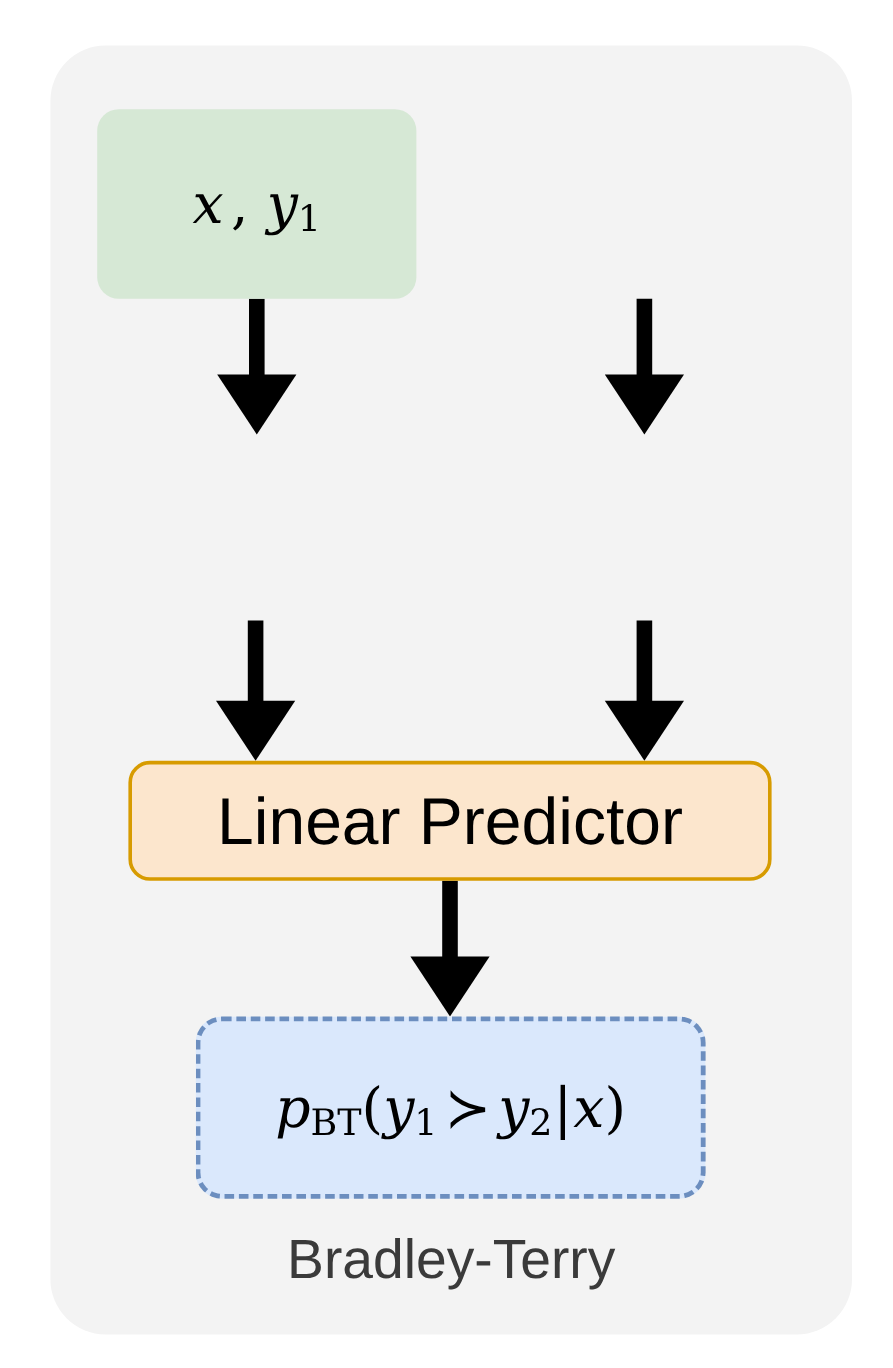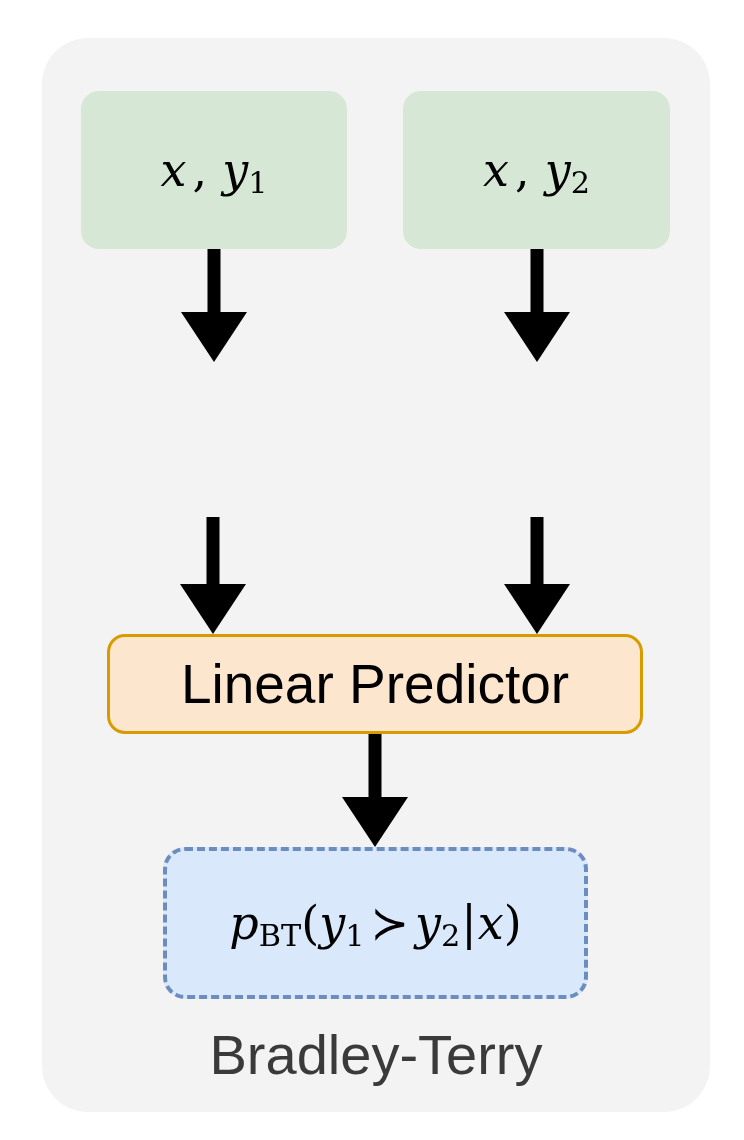--- a/index.html
+++ b/index.html
@@ -128,21 +128,21 @@
   #label-linear { font-size: 55px; }
 
   
   .caption {
     position: absolute;
     left: 42px;
     top: 1022px;
     width: 668px;
     text-align: center;
     font-family: "Liberation Sans", sans-serif;
-    font-size: 56px;
+    font-size: 46px;
     color: #3a3a3a;
   }
 
   
   .arrow {
     position: absolute;
   }
 </style>
 </head>
 <body>
@@ -178,25 +178,20 @@
       <polygon points="375,847 342,797 408,797" fill="#000000"></polygon>
     </g>
   </svg>
 
   <div id="node-input-1" class="node node-input">
     <span class="math math-sm">
       <span class="upr">x</span><span class="op">,</span> <span class="upr">y</span><sub>1</sub>
     </span>
   </div>
 
-  <div id="node-input-2" class="node node-input">
-    <span class="math math-sm">
-      <span class="upr">x</span><span class="op">,</span> <span class="upr">y</span><sub>2</sub>
-    </span>
-  </div>
 
 
   <div id="node-linear" class="node">
     <span id="label-linear" class="node-label">Linear Predictor</span>
   </div>
 
   <div id="node-output" class="node">
     <span class="math math-lg">
       <span class="upr">p</span><sub>BT</sub><span class="paren">(</span><span class="upr">y</span><sub>1</sub><span class="op">≻</span><span class="upr">y</span><sub>2</sub><span class="bar">|</span><span class="upr">x</span><span class="paren">)</span>
     </span>

